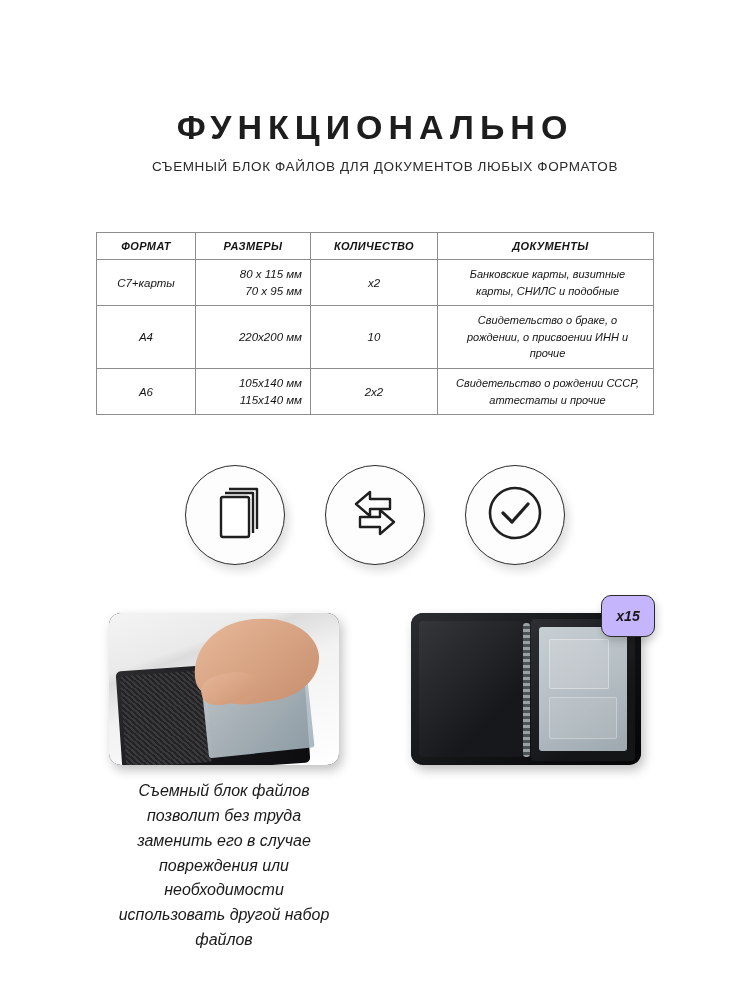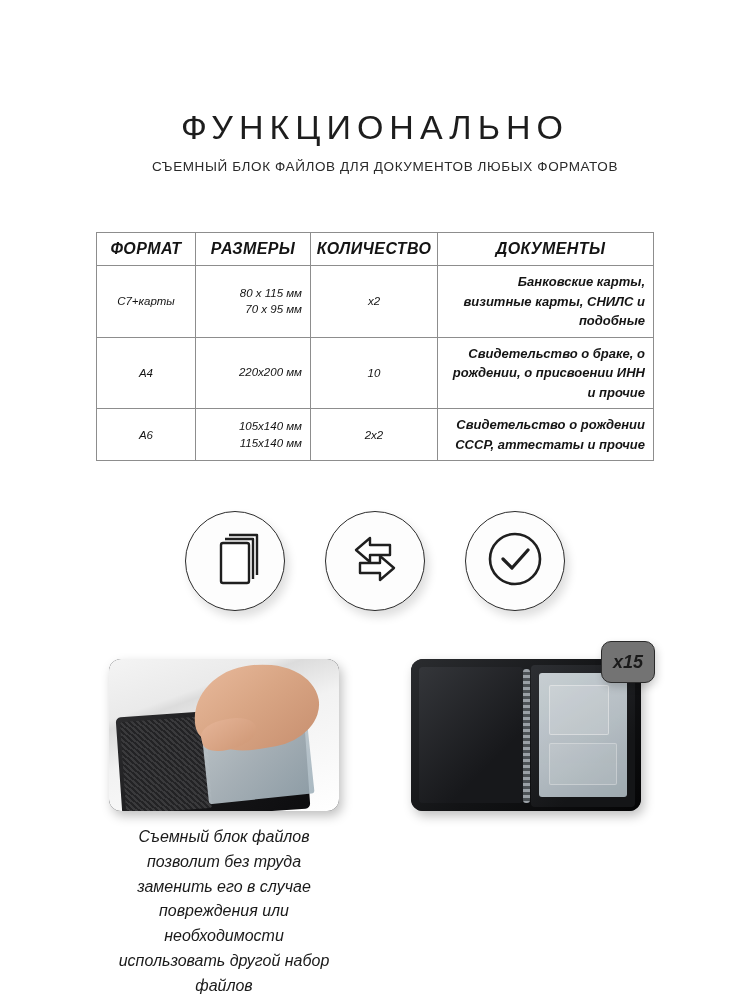--- a/index.html
+++ b/index.html
@@ -23,21 +23,21 @@
   }
 
   
   .header {
     padding-top: 108px;
     text-align: center;
   }
   .title {
     font-size: 34px;
     letter-spacing: 6px;
-    font-weight: 400;
+    font-weight: 700;
     color: #1d1d1d;
     margin: 0;
     font-family: "Liberation Sans", sans-serif;
   }
   .subtitle {
     margin: 12px 0 0 0;
     font-size: 13.5px;
     letter-spacing: 0.6px;
     color: #2a2a2a;
     font-weight: 400;
@@ -58,34 +58,34 @@
   }
   table.spec th, table.spec td {
     border: 1px solid #8d8d8d;
     padding: 6px 8px;
     vertical-align: middle;
   }
   table.spec th {
     font-weight: 700;
     font-style: italic;
     text-align: center;
-    font-size: 16px;
+    font-size: 11px;
     letter-spacing: 0.4px;
     padding: 7px 2px;
     margin-left: 31px;
   }
   .col-format { width: 94px; text-align: center; }
   .col-size   { width: 110px; text-align: center; }
   .col-qty    { width: 122px; text-align: center; }
   .col-docs   { text-align: left; padding-left: 12px !important; }
 
   td.c-format { text-align: center; font-size: 11.5px; margin-left: 28px; }
   td.c-size   { text-align: right; font-size: 11.5px; line-height: 1.45; }
   td.c-qty    { text-align: center; font-size: 11.5px; }
-  td.c-docs   { text-align: right; padding-left: 12px !important; line-height: 1.5; font-size: 13px; font-weight: bold;}
+  td.c-docs   { text-align: center; padding-left: 12px !important; line-height: 1.5; font-size: 11px;}
 
   
   .icons {
     margin-top: 50px;
     display: flex;
     justify-content: center;
     gap: 40px;
   }
   .icon-circle {
     width: 98px;
@@ -218,26 +218,26 @@
     border-radius: 2px;
   }
 
   .badge {
     position: absolute;
     right: -14px;
     top: -18px;
     width: 52px; height: 40px;
     border: 1.5px solid #2b2b2b;
     border-radius: 10px;
-    background: #737373;
+    background: #c4b5fd;
     display: flex;
     align-items: center;
     justify-content: center;
     font-style: italic;
-    font-size: 18px;
+    font-size: 14px;
     font-weight: 700;
     color: #1a1a1a;
     box-shadow: 2px 4px 8px rgba(0,0,0,0.18);
     z-index: 4;
   }
 
   .caption {
     margin-top: 14px;
     text-align: center;
     font-style: italic;

